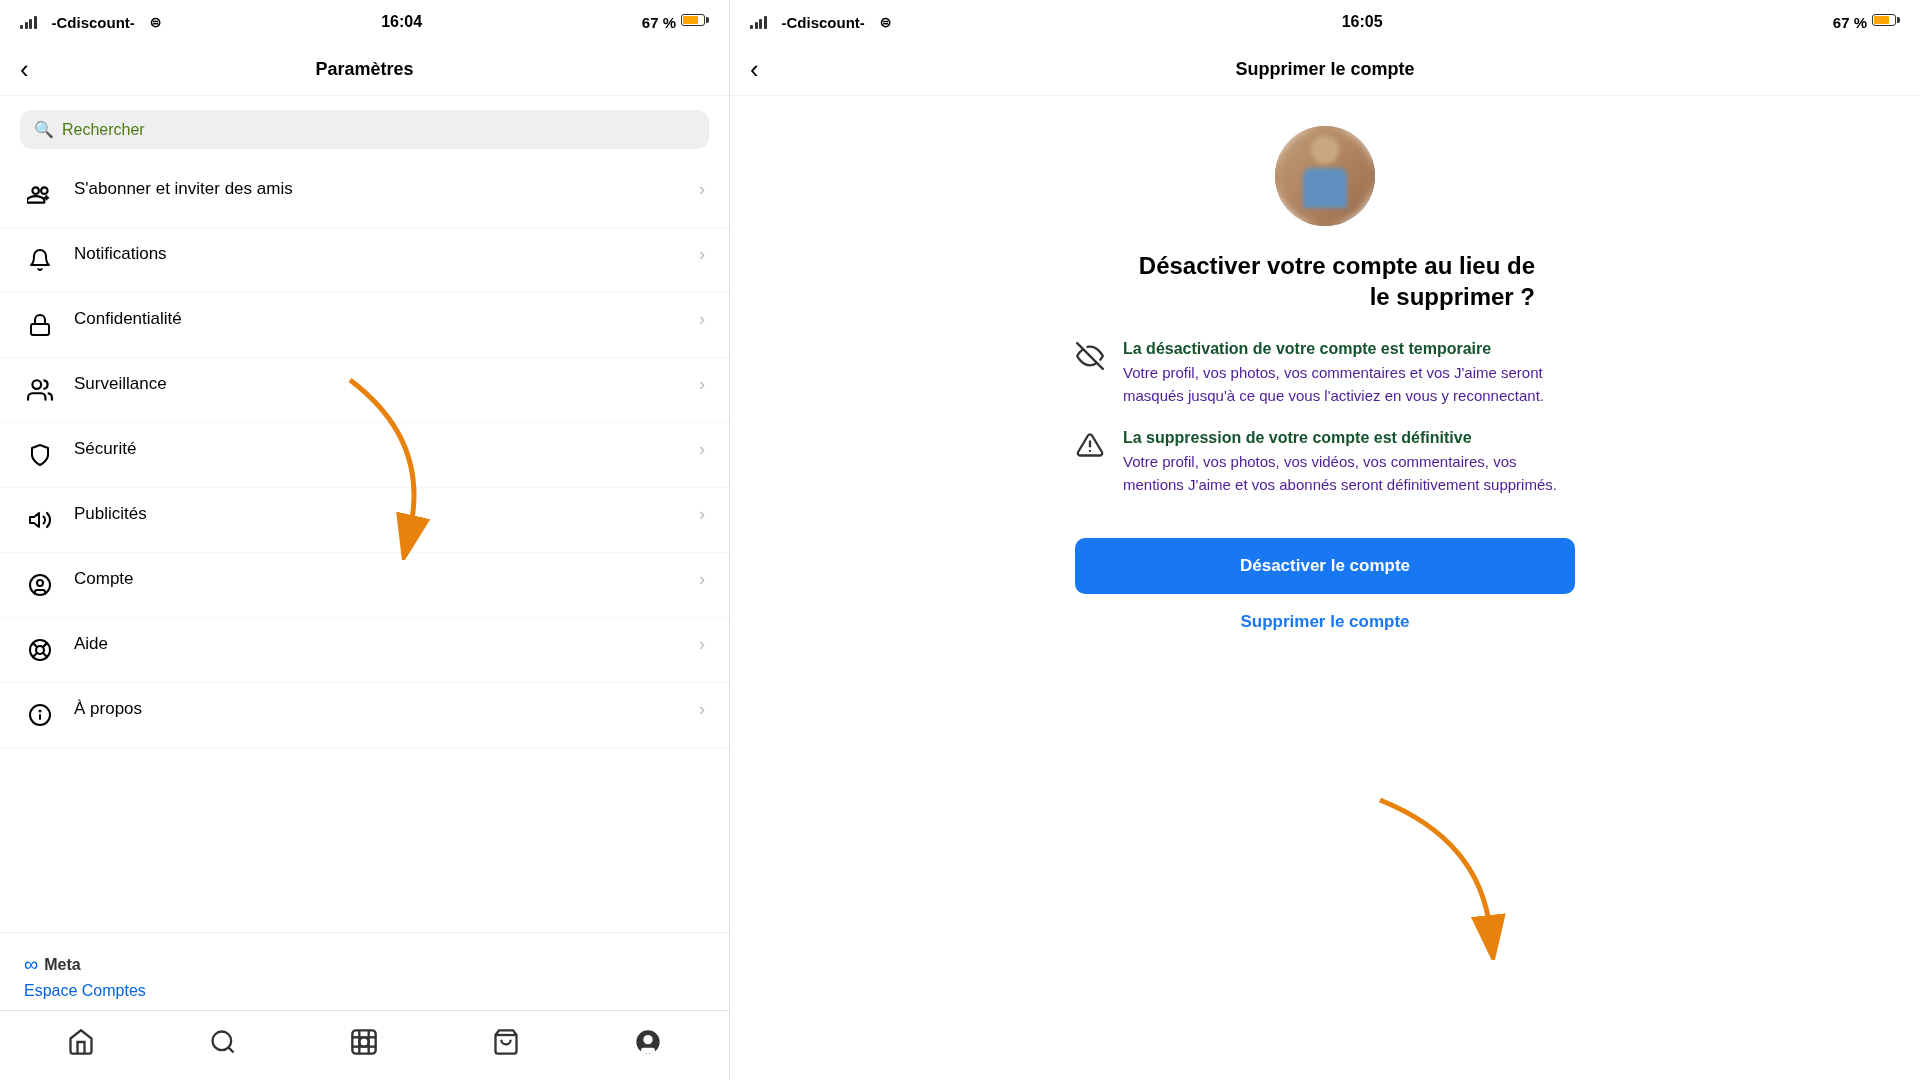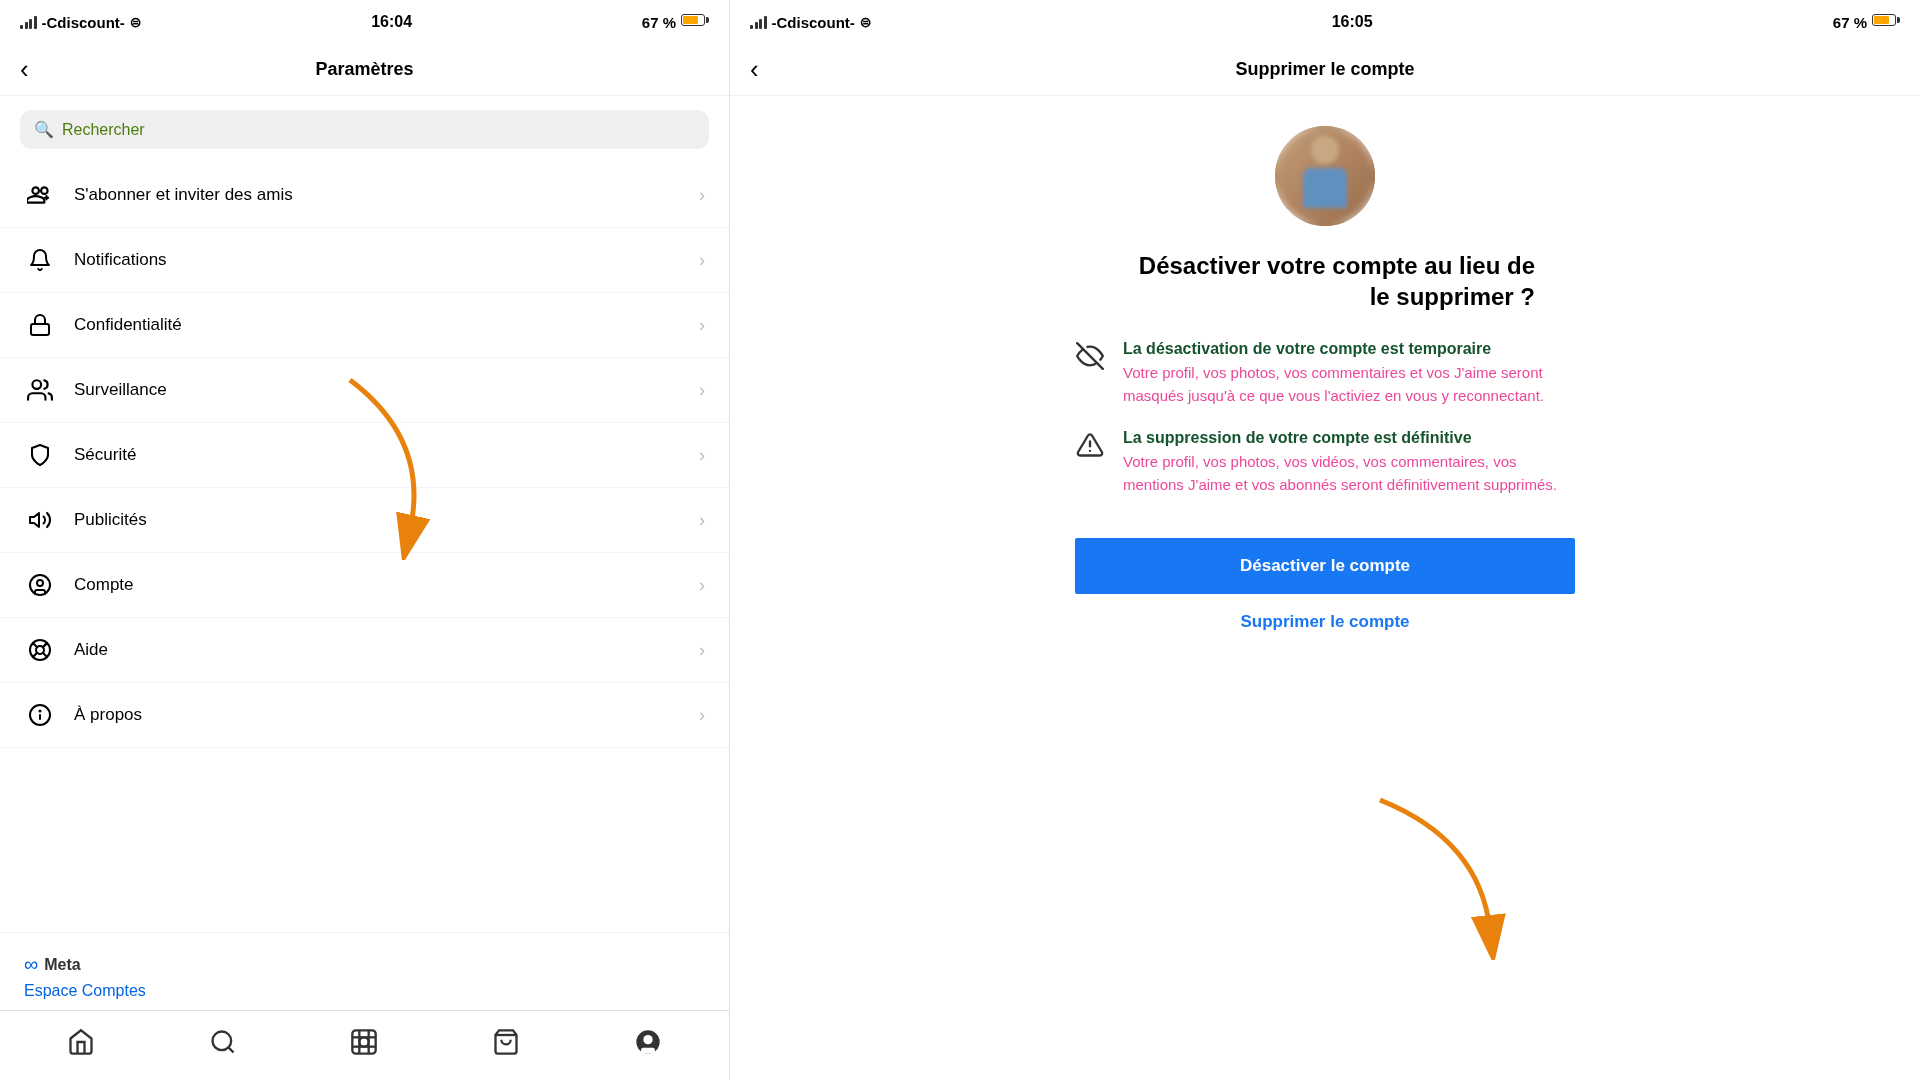--- a/index.html
+++ b/index.html
@@ -25,21 +25,21 @@
 
     .status-bar {
       height: 44px;
       display: flex;
       align-items: center;
       justify-content: space-between;
       padding: 0 20px;
       font-size: 15px;
       font-weight: 600;
     }
-    .status-bar-left { display: flex; align-items: center; gap: 5px; }
+    .status-bar-left { display: flex; align-items: center; gap: 15px; }
     .status-bar-center { font-weight: 700; font-size: 16px; }
     .status-bar-right { display: flex; align-items: flex-start; gap: 5px; }
     .battery-icon {
       display: inline-flex;
       align-items: center;
       gap: 2px;
     }
     .battery-body {
       width: 24px; height: 12px;
       border: 1.5px solid #333;
@@ -92,21 +92,20 @@
       align-items: center;
       padding: 10px 14px;
       gap: 8px;
     }
     .search-icon-svg { color: #999; font-size: 16px; }
     .search-input-text { color: #4d7c0f; font-size: 16px; }
 
     .settings-list { flex: 1; overflow-y: auto; }
     .settings-item {
       display: flex;
-      align-items: center;
       padding: 16px 24px;
       border-bottom: 1px solid #f5f5f5;
       cursor: pointer;
     }
     .settings-item-icon {
       width: 32px;
       height: 32px;
       display: flex;
       align-items: center;
       justify-content: center;
@@ -295,31 +294,31 @@
     }
     .info-text {}
     .info-title {
       font-size: 16px;
       font-weight: 700;
       color: #14532d;
       margin-bottom: 4px;
     }
     .info-desc {
       font-size: 15px;
-      color: #ec4899;
+      color: #4c1d95;
       line-height: 1.5;
     }
 
     .btn-deactivate {
       width: 100%;
       max-width: 500px;
       background: #1877f2;
       color: #fff;
       border: none;
-      border-radius: 2px;
+      border-radius: 10px;
       padding: 18px;
       font-size: 17px;
       font-weight: 700;
       cursor: pointer;
       margin-top: 20px;
       margin-bottom: 18px;
     }
 
     .btn-delete {
       color: #1877f2;

